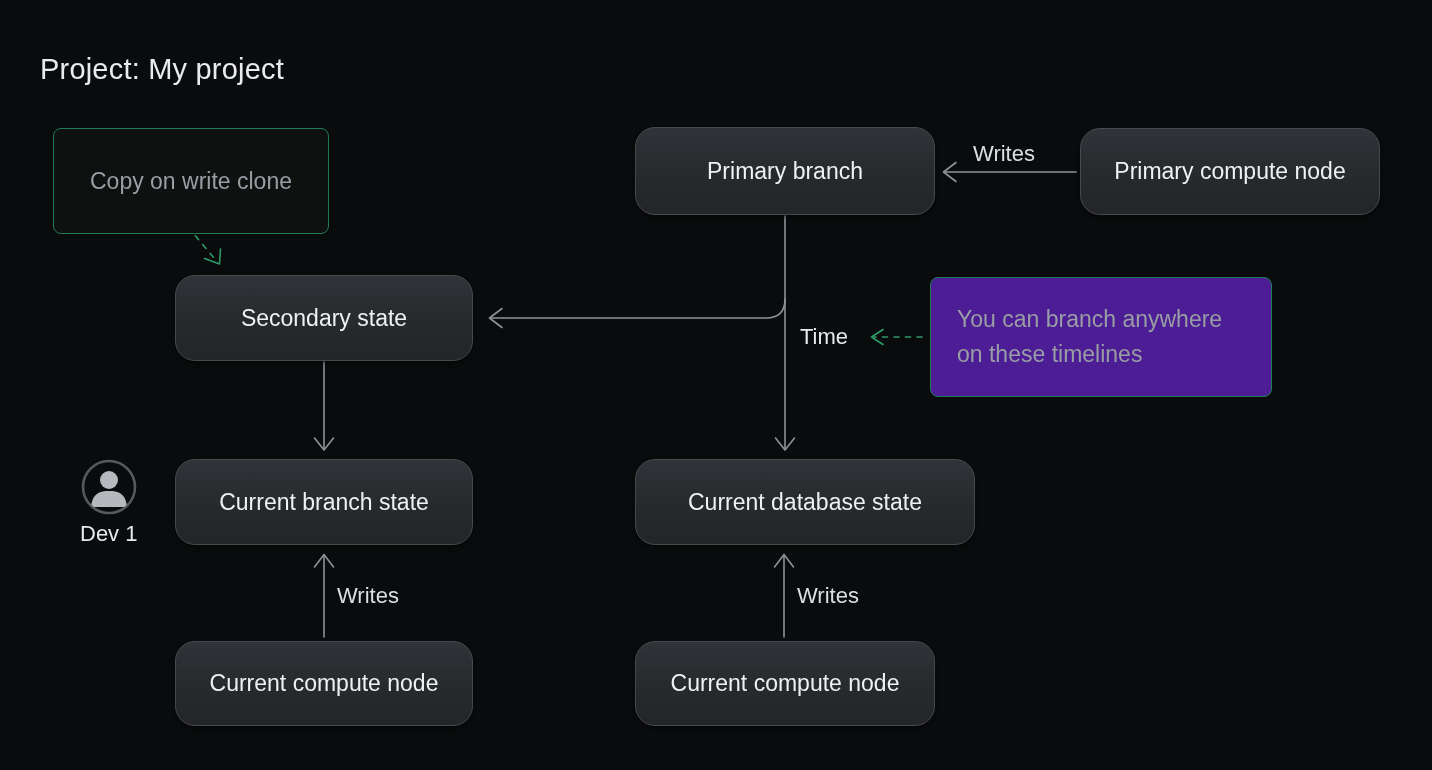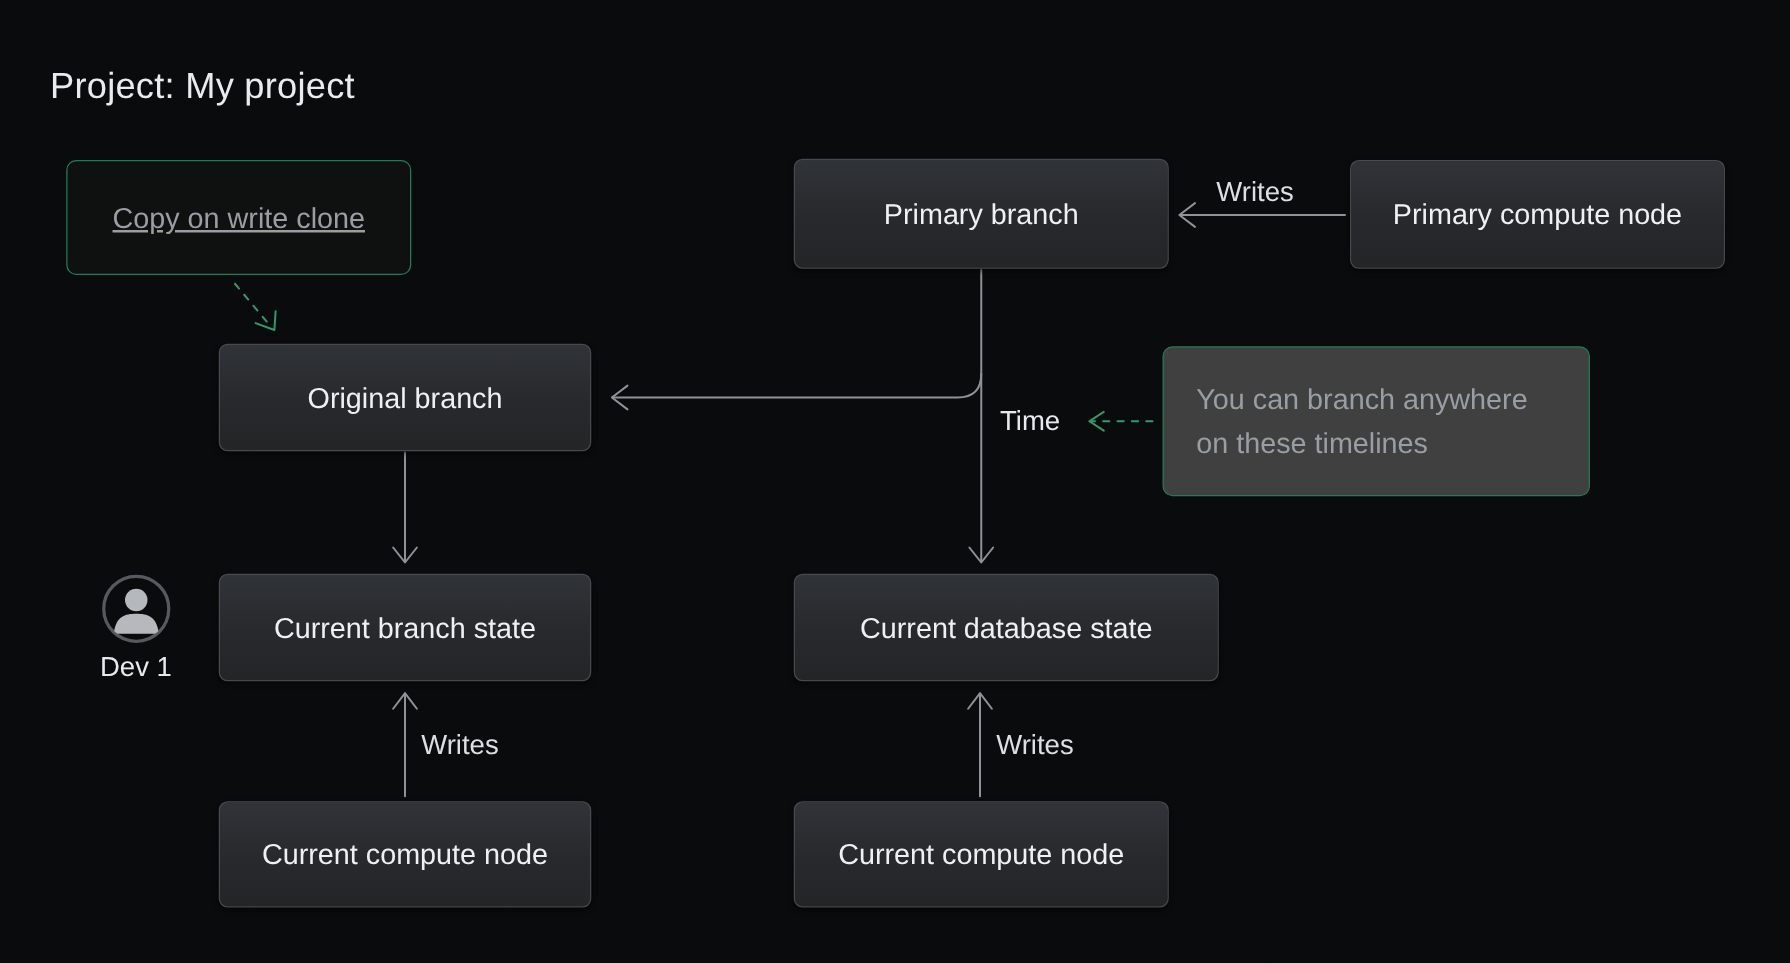--- a/index.html
+++ b/index.html
@@ -30,33 +30,33 @@
     display: flex;
     align-items: center;
     justify-content: center;
     font-size: 23px;
     box-sizing: border-box;
     white-space: nowrap;
   }
   .box.dark {
     background: linear-gradient(180deg, #303338 0%, #27292c 55%, #232527 100%);
     border: 1px solid #47494d;
-    border-radius: 7px;
+    border-radius: 20px;
     color: #eef0f2;
     box-shadow: 0 2px 4px rgba(0,0,0,0.45);
   }
   .box.green {
     background: #0e1110;
     border: 1.5px solid #217c55;
     border-radius: 8px;
     color: #999ea4;
   }
   .note {
     position: absolute;
-    background: #404040;
+    background: #4c1d95;
     border: 1.5px solid #217c55;
     border-radius: 8px;
     color: #999ea4;
     font-size: 23px;
     box-sizing: border-box;
     display: flex;
     flex-direction: column;
     justify-content: center;
     padding: 0 26px;
     line-height: 35px;
@@ -145,27 +145,27 @@
       <path class="conn-green dashed" d="M188 227 L214 258"></path>
       <path class="conn-green" d="M220.5 249 L219.5 264 L204.5 258.5"></path>
     </g>
 
     <g>
       <path class="conn-green dashed" d="M922 337 L873 337"></path>
       <path class="conn-green" d="M883 329.5 L871.5 337 L883 344.5"></path>
     </g>
   </svg>
 
-  <div class="box green" style="left:53px; top:128px; width:276px; height:92px;text-decoration:underline;">Copy on write clone</div>
+  <div class="box green" style="left:53px; top:128px; width:276px; height:106px;">Copy on write clone</div>
 
   <div class="box dark" style="left:635px; top:127px; width:300px; height:88px;">Primary branch</div>
 
   <div class="box dark" style="left:1080px; top:128px; width:300px; height:87px;">Primary compute node</div>
 
-  <div class="box dark" style="left:175px; top:275px; width:298px; height:86px;">Original branch</div>
+  <div class="box dark" style="left:175px; top:275px; width:298px; height:86px;">Secondary state</div>
 
   <div class="note" style="left:930px; top:277px; width:342px; height:120px;">
     <div>You can branch anywhere</div>
     <div>on these timelines</div>
   </div>
 
   <div class="box dark" style="left:175px; top:459px; width:298px; height:86px;">Current branch state</div>
 
   <div class="box dark" style="left:635px; top:459px; width:340px; height:86px;">Current database state</div>
 

